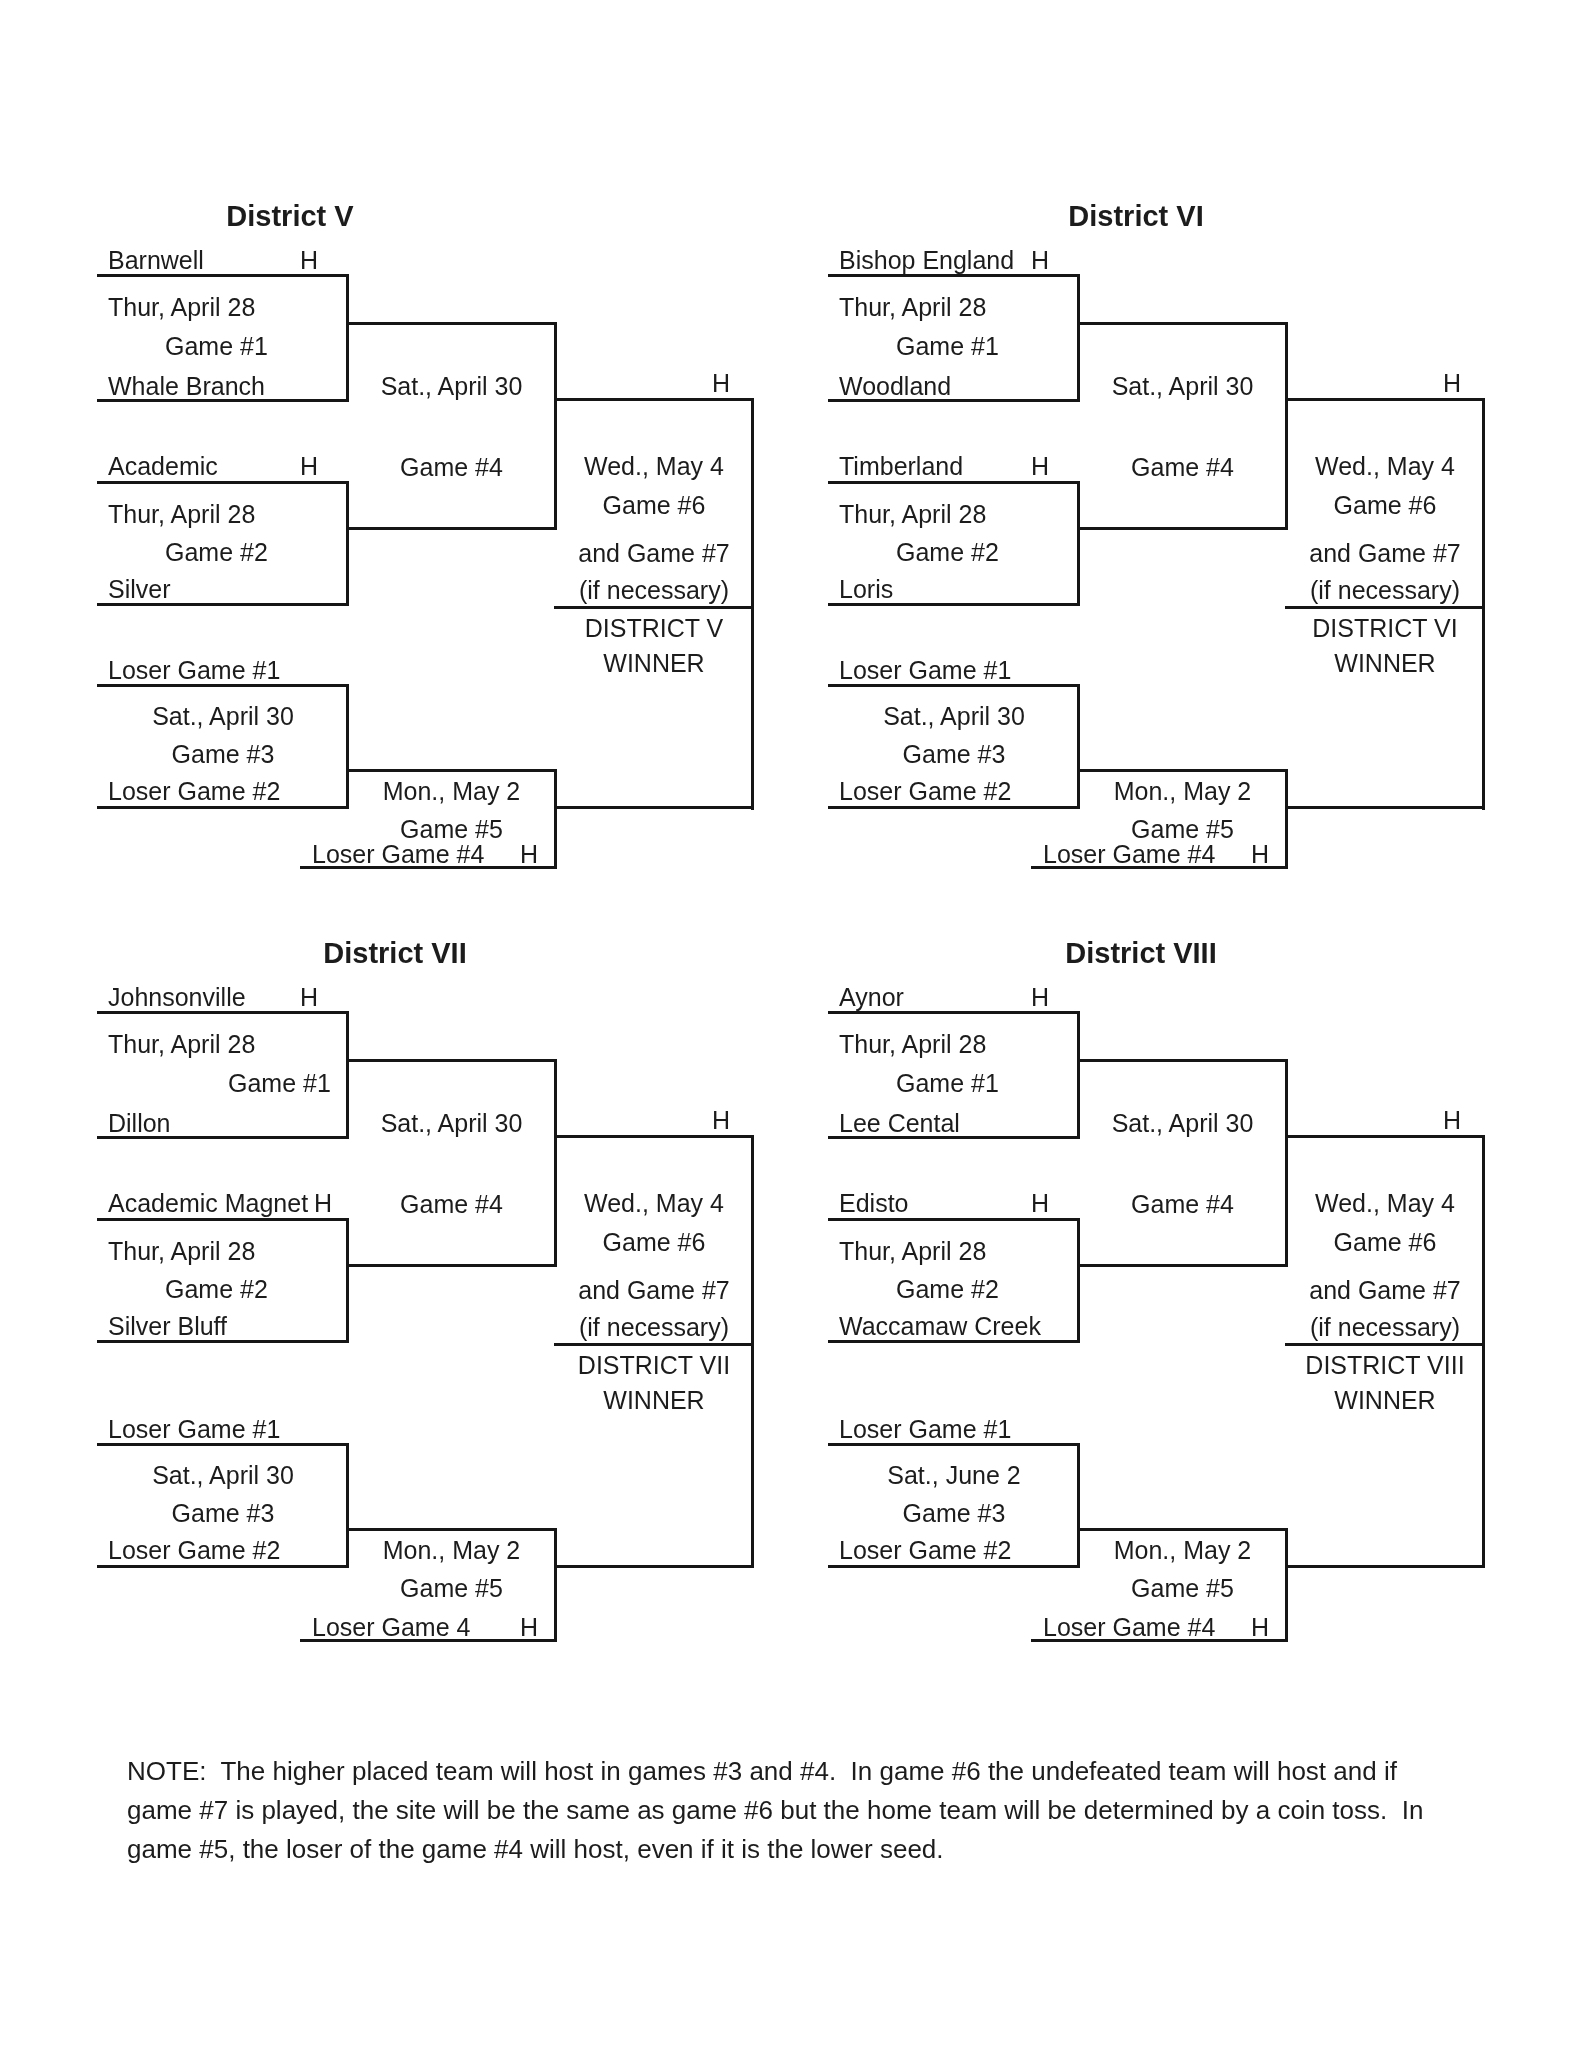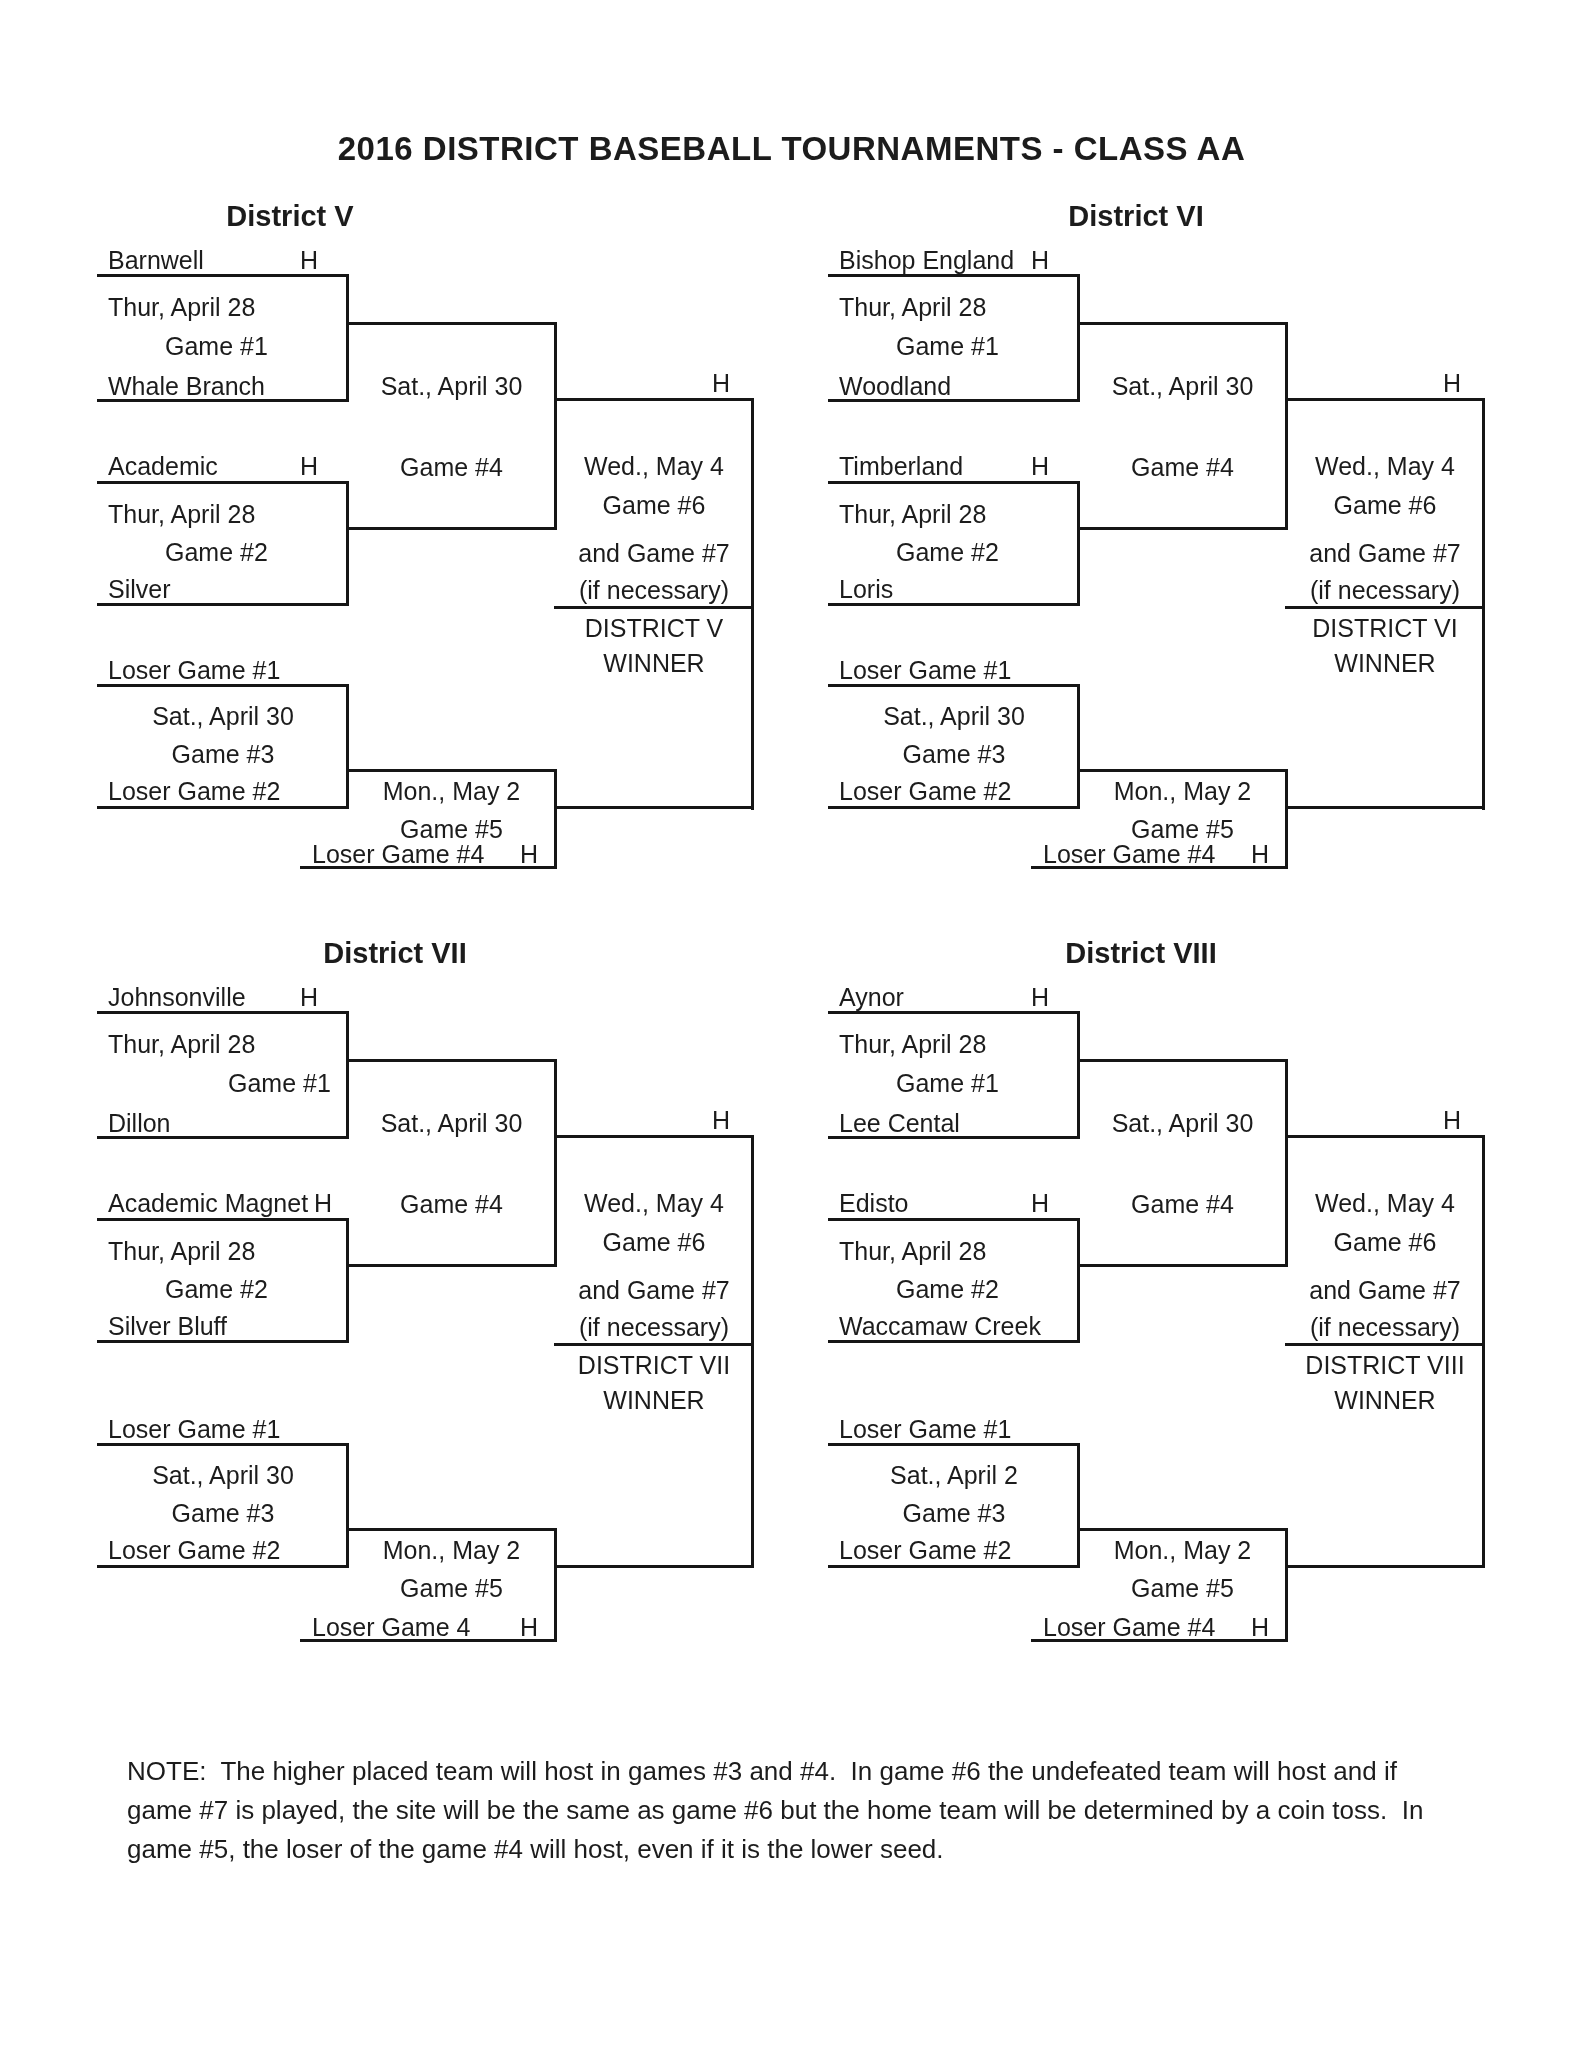--- a/index.html
+++ b/index.html
@@ -94,21 +94,20 @@
   .note{
     position:absolute;left:127px;top:1752px;width:1340px;
     font-size:26px;line-height:39px;white-space:pre-wrap;
   }
 </style>
 </head>
 <body>
 
 <div class="page">
 
-  <div class="main-title">2016 DISTRICT BASEBALL TOURNAMENTS - CLASS AA</div>
 
   <div class="district d5 top">
     <div class="d-title">District V</div>
     <span class="txt team1">Barnwell</span>
     <span class="txt h1">H</span>
     <span class="txt g1date">Thur, April 28</span>
     <span class="txt g1label">Game #1</span>
     <span class="txt team2">Whale Branch</span>
     <span class="txt team3">Academic</span>
     <span class="txt h3">H</span>
@@ -287,21 +286,21 @@
     <div class="hl u3"></div>
     <div class="vl v2"></div>
     <div class="hl f2"></div>
     <div class="hl u4"></div>
     <div class="vl v3"></div>
     <div class="hl ftop"></div>
     <div class="hl champline"></div>
     <div class="vl vchamp"></div>
     <div class="loser-wrap">
       <span class="txt ltxt1">Loser Game #1</span>
-      <span class="txt g3date">Sat., April 2</span>
+      <span class="txt g3date">Sat., June 2</span>
       <span class="txt g3label">Game #3</span>
       <span class="txt ltxt2">Loser Game #2</span>
       <span class="txt g5date">Mon., May 2</span>
       <span class="txt g5label">Game #5</span>
       <span class="txt g5host">Loser Game #4</span>
       <span class="txt g5H">H</span>
       <div class="hl lu1"></div>
       <div class="hl lu2"></div>
       <div class="vl lv1"></div>
       <div class="hl g5top"></div>

